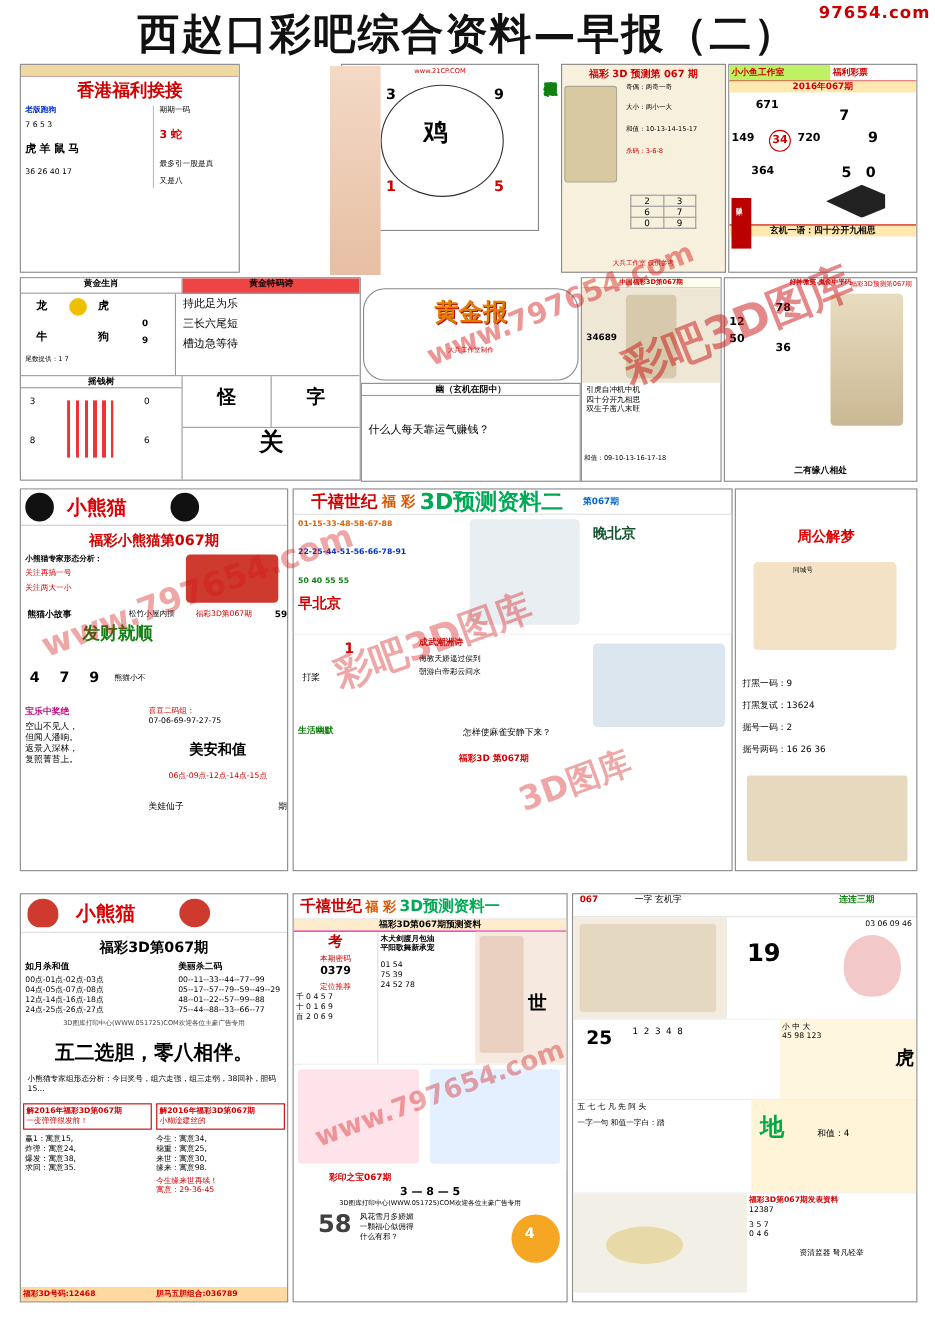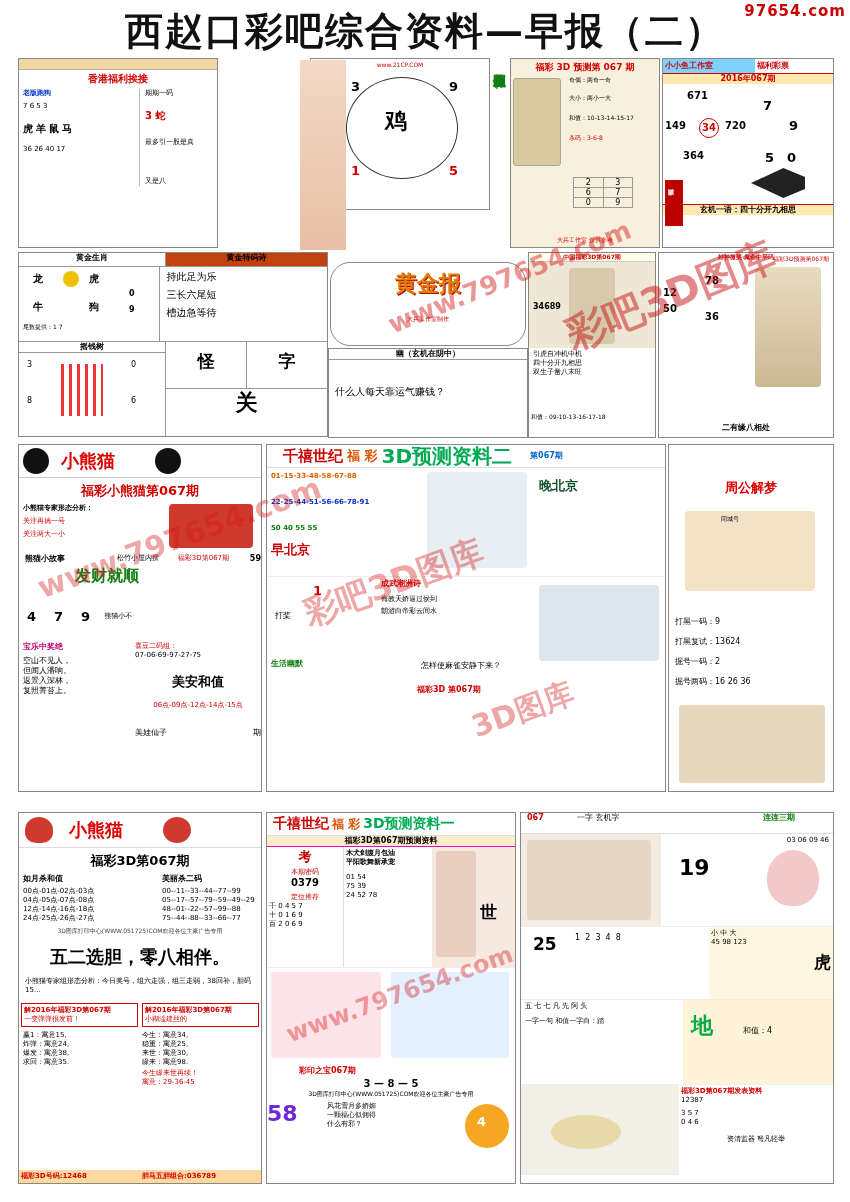--- a/index.html
+++ b/index.html
@@ -43,35 +43,35 @@
 <div class="page">
 
   <div class="wm-corner">97654.com</div>
 
   <div class="title-bar">
     <div class="t">西赵口彩吧综合资料—早报（二）</div>
   </div>
 
   <div class="panel bd" style="left:18px;top:58px;width:200px;height:190px;background:#fff;">
     <div style="height:10px;background:#f0d9a0;border-bottom:1px solid #caa;"></div>
-    <div class="center b red" style="font-size:10px;margin-top:2px;">香港福利挨接</div>
+    <div class="center b red" style="font-size:16px;margin-top:2px;">香港福利挨接</div>
     <div style="display:flex;margin-top:3px;">
       <div style="flex:1;padding-left:4px;">
         <div class="xs b blue">老版跑狗</div>
         <div class="xs" style="margin-top:4px;">7 6 5 3</div>
         <div class="m b" style="margin-top:12px;letter-spacing:3px;">虎羊鼠马</div>
         <div class="xs" style="margin-top:10px;">36 26 40 17</div>
         <div class="xs" style="margin-top:10px;"></div>
       </div>
       <div style="width:1px;background:#bbb;"></div>
       <div style="flex:0 0 72px;padding-left:5px;">
         <div class="xs">期期一码</div>
         <div class="m b red" style="margin-top:12px;">3 蛇</div>
         <div class="xs" style="margin-top:16px;">最多引一股是真</div>
-        <div class="xs" style="margin-top:30px;">又是八</div>
+        <div class="xs" style="margin-top:6px;">又是八</div>
       </div>
     </div>
   </div>
 
   <div class="panel bd" style="left:310px;top:58px;width:180px;height:152px;background:#fff;">
     <div class="tiny center red" style="margin-top:2px;">www.21CP.COM</div>
     <div style="position:relative;height:120px;">
       <div style="position:absolute;left:35px;top:8px;width:110px;height:100px;border:1px solid #333;border-radius:50%;"></div>
       <div class="xxl b" style="position:absolute;left:74px;top:40px;">鸡</div>
       <div class="l b" style="position:absolute;left:40px;top:10px;">3</div>
@@ -111,21 +111,21 @@
             <td>0</td>
             <td>9</td>
           </tr>
     </tbody>
       </table>
     <div class="tiny center red" style="position:absolute;left:0;bottom:3px;width:100%;">大兵工作室  仅供参考</div>
   </div>
 
   <div class="panel bd" style="left:662px;top:58px;width:172px;height:190px;background:#fff;">
     <div style="display:flex;border-bottom:1px solid #c00;">
-      <div class="s b red" style="flex:0 0 88px;background:#7dd3fc;padding:2px;">小小鱼工作室</div>
+      <div class="s b red" style="flex:0 0 88px;background:#bef264;padding:2px;">小小鱼工作室</div>
       <div class="s b" style="flex:1;background:#fff;padding:2px;color:#c00;">福利彩票</div>
     </div>
     <div class="s b red center" style="background:#ffe9b0;">2016年067期</div>
     <div style="position:relative;height:120px;">
       <div class="m b" style="position:absolute;left:24px;top:6px;">671</div>
       <div class="m b" style="position:absolute;left:2px;top:36px;">149</div>
       <div class="m b red" style="position:absolute;left:36px;top:34px;border:1px solid #c00;border-radius:50%;width:18px;height:18px;text-align:center;line-height:18px;">34</div>
       <div class="m b" style="position:absolute;left:62px;top:36px;">720</div>
       <div class="m b" style="position:absolute;left:20px;top:66px;">364</div>
       <div class="l b" style="position:absolute;left:100px;top:14px;">7</div>
@@ -137,21 +137,21 @@
       <div class="tiny" style="position:absolute;left:4px;top:100px;writing-mode:vertical-rl;color:#fff;">独家版</div>
     </div>
     <div class="s b center" style="background:#ffe9b0;border-top:1px solid #c00;">玄机一语：四十分开九相思</div>
   </div>
 
   <div class="panel" style="left:300px;top:60px;width:46px;height:190px;background:linear-gradient(180deg,#f3d9c6,#e7bfa4);"></div>
 
   <div class="panel bd" style="left:18px;top:252px;width:310px;height:185px;background:#fff;">
     <div style="display:flex;height:14px;">
       <div class="s b center" style="flex:1;background:#fff;border-right:1px solid #999;border-bottom:1px solid #999;">黄金生肖</div>
-      <div class="s b center" style="flex:1.1;background:#c2410c;border-bottom:1px solid #999;">黄金特码诗</div>
+      <div class="s b center" style="flex:1.1;background:#ef4444;border-bottom:1px solid #999;">黄金特码诗</div>
     </div>
     <div style="display:flex;height:74px;">
       <div style="flex:1;border-right:1px solid #999;position:relative;">
         <div class="m b" style="position:absolute;left:14px;top:6px;">龙</div>
         <div class="m b" style="position:absolute;left:70px;top:6px;">虎</div>
         <div style="position:absolute;left:44px;top:4px;width:16px;height:16px;border-radius:50%;background:#f0c000;"></div>
         <div class="m b" style="position:absolute;left:14px;top:34px;">牛</div>
         <div class="m b" style="position:absolute;left:70px;top:34px;">狗</div>
         <div class="tiny" style="position:absolute;left:4px;top:56px;">尾数提供：1  7</div>
         <div class="s b" style="position:absolute;left:110px;top:22px;">0</div>
@@ -419,21 +419,21 @@
     </div>
     <div style="height:96px;background:#fff;position:relative;border-top:1px solid #eee;">
       <div style="position:absolute;left:4px;top:4px;width:110px;height:86px;background:#ffe3ea;border-radius:3px;"></div>
       <div style="position:absolute;right:6px;top:4px;width:118px;height:86px;background:#e4f0ff;border-radius:3px;"></div>
       <div class="s b red" style="position:absolute;left:32px;bottom:-12px;">彩印之宝067期</div>
     </div>
     <div class="m b center" style="margin-top:14px;">3 — 8 — 5</div>
     <div class="tiny center">3D图库打印中心(WWW.051725)COM欢迎各位主豪广告专用</div>
     <div style="display:flex;margin-top:4px;">
       <div style="flex:0 0 60px;position:relative;">
-        <div class="xxl b" style="color:#6d28d9;margin-left:0;">58</div>
+        <div class="xxl b" style="color:#404040;margin-left:22px;">58</div>
       </div>
       <div style="flex:1;">
         <div class="xs">风花雪月多娇媚</div>
         <div class="xs">一颗福心似佣得</div>
         <div class="xs">什么有邪？</div>
       </div>
       <div style="flex:0 0 56px;position:relative;">
         <div style="width:44px;height:44px;border-radius:50%;background:#f5a623;margin:2px auto;"></div>
         <div class="l b" style="position:absolute;left:18px;top:12px;color:#fff;">4</div>
       </div>

